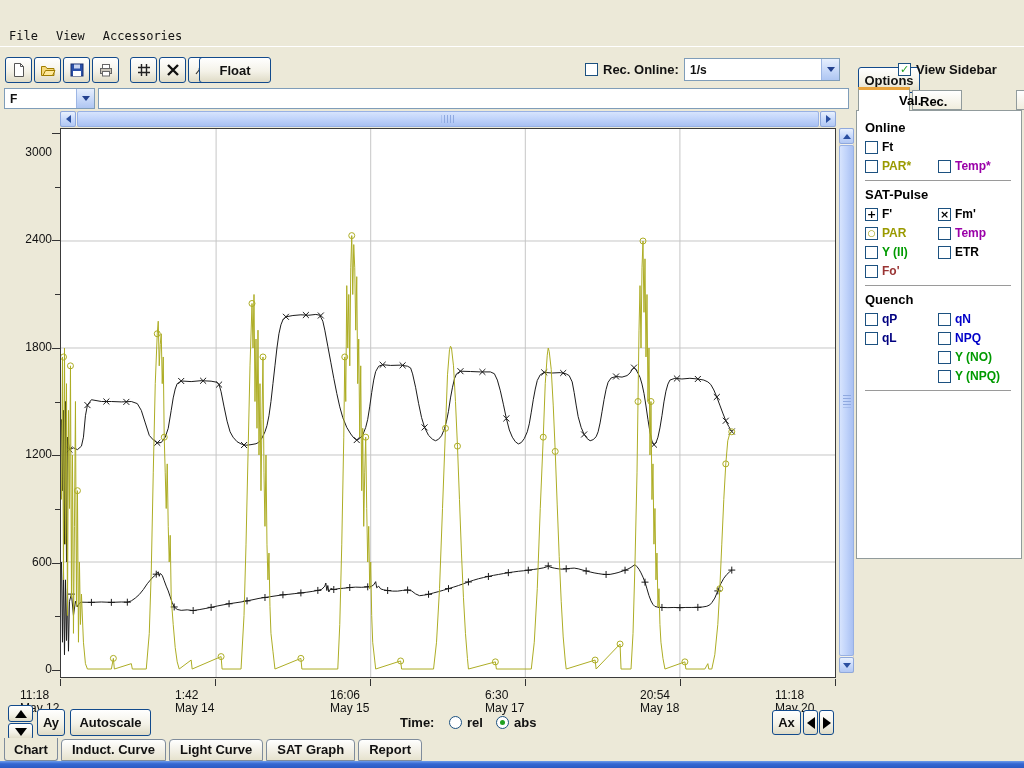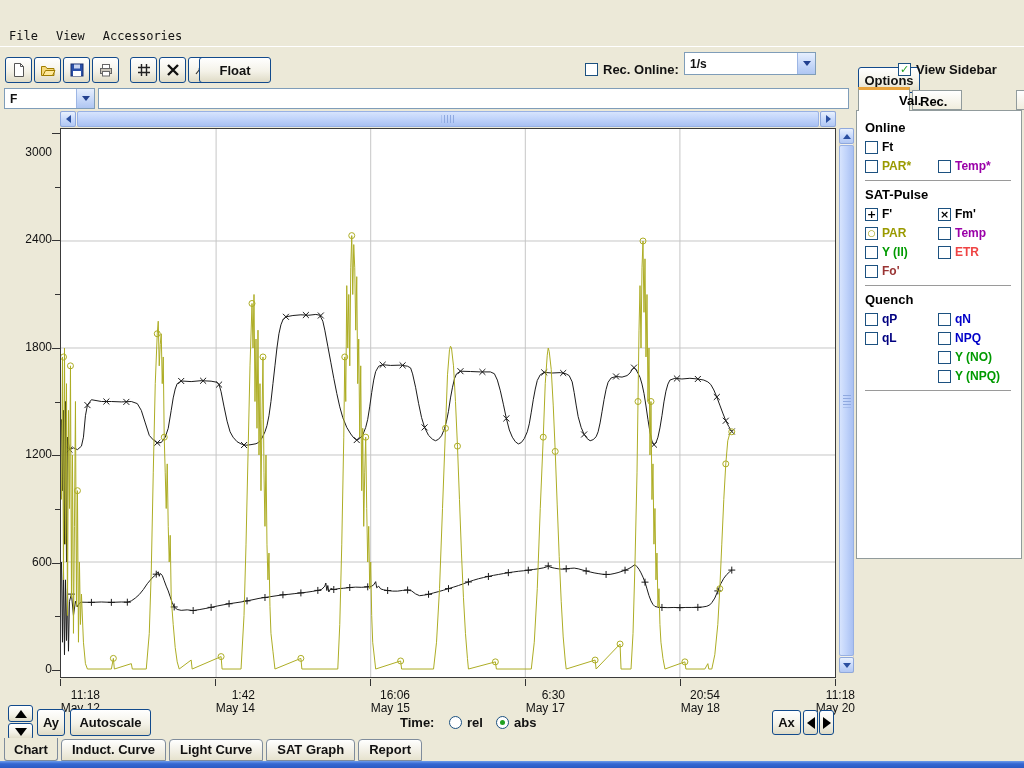--- a/index.html
+++ b/index.html
@@ -53,21 +53,21 @@
   .sb-cell.c2{width:auto;}
   .sb-cell .lab{font:bold 12px "Liberation Sans",sans-serif;}
   .sb-div{border-top:1px solid #9a9a9a;margin:7px 2px 6px 0;}
   
   .plot{position:absolute;left:60px;top:128px;width:776px;height:550px;background:#fff;
     border:1px solid #3A3A3A;box-sizing:border-box;}
   .plot svg{display:block;width:100%;height:100%;}
   .ylab{position:absolute;width:50px;left:2px;text-align:right;font:12px "Liberation Sans",sans-serif;color:#111;}
   .ytick{position:absolute;background:#333;height:1px;}
   .xtick{position:absolute;background:#333;width:1px;height:7px;top:679px;}
-  .xlab{position:absolute;width:80px;text-align:right;font:12px "Liberation Sans",sans-serif;color:#111;}
+  .xlab{position:absolute;width:80px;text-align:left;font:12px "Liberation Sans",sans-serif;color:#111;}
   
   .sb-ar{position:absolute;box-sizing:border-box;border:1px solid #8FA8DC;border-radius:2px;
     background:linear-gradient(180deg,#E9F1FE 0%,#C9DAFB 50%,#B2C8F4 100%);display:flex;align-items:center;justify-content:center;}
   .tri{width:0;height:0;}
   .tri.l{border-top:4px solid transparent;border-bottom:4px solid transparent;border-right:5px solid #2B4FA0;}
   .tri.r{border-top:4px solid transparent;border-bottom:4px solid transparent;border-left:5px solid #2B4FA0;}
   .tri.u{border-left:4px solid transparent;border-right:4px solid transparent;border-bottom:5px solid #2B4FA0;}
   .tri.d{border-left:4px solid transparent;border-right:4px solid transparent;border-top:5px solid #2B4FA0;}
   .sb-track{position:absolute;background:#F2F1EA;border:1px solid #D8D4C4;box-sizing:border-box;}
   .sb-thumb{position:absolute;box-sizing:border-box;border:1px solid #98B1E4;border-radius:2px;
@@ -159,21 +159,21 @@
               <path d="M2 12 L6 7 L10 9 L14 3" stroke="#333" stroke-width="1.2" fill="none"></path>
               <circle cx="6" cy="7" r="1.4" fill="#333"></circle>
               <circle cx="10" cy="9" r="1.4" fill="#333"></circle>
             </svg>
           </span>
         </button>
       </div>
     <button class="xpbtn floatbtn" style="position:absolute;left:188px;top:10px;">Float</button>
     <span class="cb" style="position:absolute;left:585px;top:16px;"></span>
     <span class="lab" style="position:absolute;left:603px;top:15px;">Rec. Online:</span>
-    <div class="combo" style="left:684px;top:5px;width:132px;height:23px;">
+    <div class="combo" style="left:684px;top:11px;width:156px;height:23px;">
       <span class="val">1/s</span>
       <span class="drop">
           <span class="chev"></span>
         </span>
     </div>
     <button class="xpbtn" style="position:absolute;left:828px;top:20px;width:62px;height:26px;margin-left:30px;">Options</button>
     <span class="cb" style="position:absolute;left:898px;top:16px;">
         <span class="mk" style="color:#21A121;">✓</span>
       </span>
     <span class="lab" style="position:absolute;left:916px;top:15px;">View Sidebar</span>
@@ -243,21 +243,21 @@
             <span class="lab" style="color: rgb(154, 0, 168);">Temp</span>
           </span>
         </div>
         <div class="sb-row">
           <span class="sb-cell">
             <span class="cb"></span>
             <span class="lab" style="color: rgb(0, 154, 0);">Y (II)</span>
           </span>
           <span class="sb-cell c2">
             <span class="cb"></span>
-            <span class="lab" style="color: #ef4444;">ETR</span>
+            <span class="lab" style="color: #000000;">ETR</span>
           </span>
         </div>
         <div class="sb-row">
           <span class="sb-cell">
             <span class="cb"></span>
             <span class="lab" style="color: rgb(154, 52, 52);">Fo'</span>
           </span>
         </div>
         <div class="sb-div"></div>
         <div class="sb-title">Quench</div>

